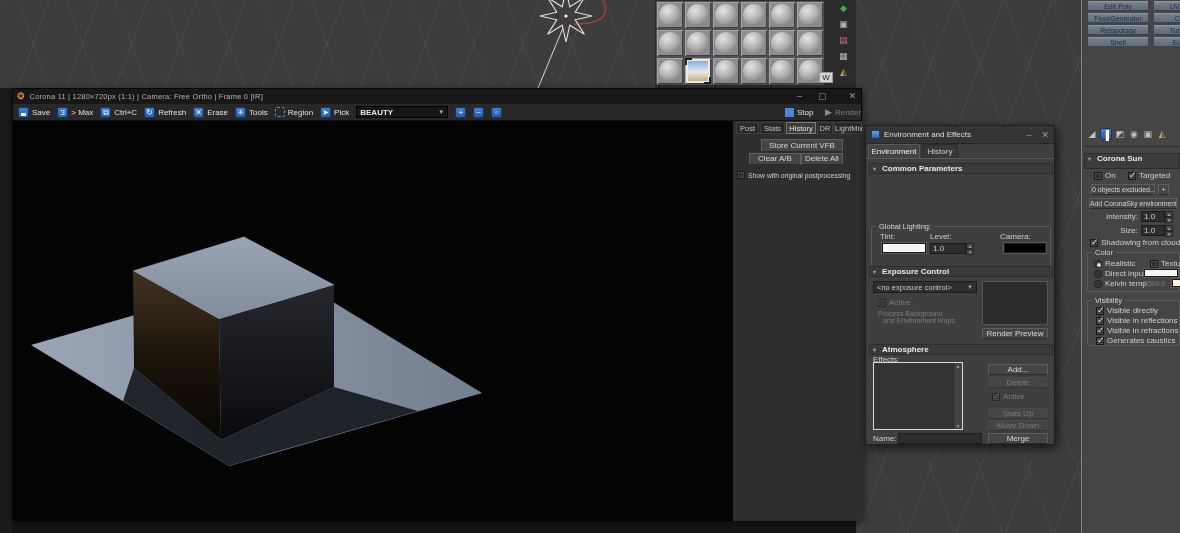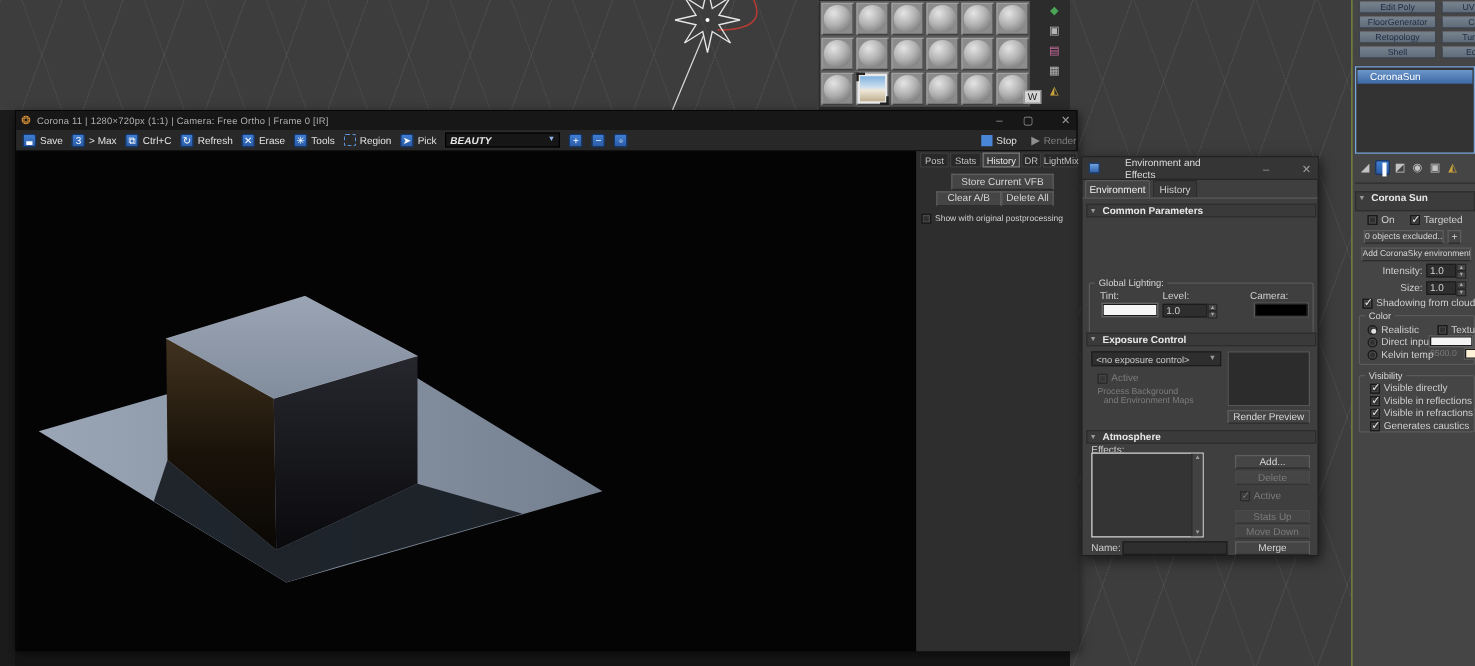--- a/index.html
+++ b/index.html
@@ -38,29 +38,29 @@
   #vfb-title{left:0;top:0;width:100%;height:15px;background:#171717;display:flex;align-items:center;padding-left:4px;gap:5px}
   #vfb-title .t{font-size:7.5px;color:#b2b2b2;letter-spacing:.2px}
   .winbtn{position:absolute;top:1px;width:13px;height:13px;font-size:9px;line-height:13px;text-align:center;color:#9a9a9a}
   #vfb-toolbar{left:0;top:15px;width:100%;height:17px;background:#282828;border-bottom:1px solid #111;
     display:flex;align-items:center;gap:7px;padding:0 5px;font-size:8px;color:#e2e2e2}
   .tbi{display:flex;align-items:center;gap:3px;white-space:nowrap}
   .bluic{width:11px;height:11px;background:linear-gradient(#3f7ed2,#2a5ba6);border:1px solid #153push;border:1px solid #15376b;border-radius:2px;
     color:#fff;font-size:8px;line-height:10px;text-align:center;flex:none}
   .regic{width:10px;height:10px;border:1px dashed #5f93d8;border-radius:2px;flex:none}
   #beauty{width:92px;height:12px;background:#161616;border:1px solid #000;display:flex;align-items:center;justify-content:space-between;padding:0 3px}
-  #beauty .bt{font-size:8px;font-style:italic;font-weight:bold;color:#e8e8e8}
+  #beauty .bt{font-size:8px;font-weight:bold;color:#e8e8e8}
   #beauty .ar{font-size:6px;color:#8fb4e8}
   #vfb-right{left:720px;top:32px;width:130px;height:400px;background:#2e2e2e}
   .vtab{position:absolute;top:1px;height:12px;font-size:7.5px;line-height:11px;text-align:center;color:#c0c0c0;background:#292929;border:1px solid #3e3e3e}
   .vtab.sel{background:#3d3d3d;border-color:#7a7a7a;color:#e6e6e6}
   #render-area{left:0;top:32px;width:720px;height:400px;background:#040405;overflow:hidden}
   
   #env{left:865px;top:125px;width:190px;height:320px;background:#3f3f3f;border:1px solid #1d1d1d;box-shadow:2px 3px 10px rgba(0,0,0,.65)}
-  #env-title{left:0;top:0;width:100%;height:18px;background:#353535;border-bottom:1px solid #262626;display:flex;align-items:center;gap:20px;padding:0 5px}
+  #env-title{left:0;top:0;width:100%;height:18px;background:#353535;border-bottom:1px solid #262626;display:flex;align-items:center;gap:4px;padding:0 5px}
   #env-title .t{font-size:8px;color:#dedede;flex:1}
   .etab{position:absolute;top:18px;height:14px;font-size:8px;line-height:13px;text-align:center;color:#cfcfcf;background:#373737;border:1px solid #2a2a2a;border-bottom:none;border-radius:2px 2px 0 0}
   .etab.sel{background:#444;color:#f0f0f0;border-color:#5a5a5a}
   .field{position:absolute;background:#2e2e2e;border:1px solid #1c1c1c}
   .combo{position:absolute;background:#2e2e2e;border:1px solid #1c1c1c;display:flex;align-items:center;justify-content:space-between;padding:0 3px;font-size:7.5px;color:#c9c9c9}
   .combo .ar{font-size:6px;color:#9a9a9a}
   
   #cpanel{left:1081px;top:0;width:99px;height:533px;background:#454545;border-left:1px solid #7e8f3f}
   .modbtn{position:absolute;height:10px;background:linear-gradient(#77828f,#5f6a78);border:1px solid #3c4350;border-top-color:#8d98a5;
     color:#1d2b40;font-size:7px;line-height:9px;text-align:center;overflow:hidden;white-space:nowrap;border-radius:2px}
@@ -171,23 +171,20 @@
   <div id="cpanel" class="abs">
     <div class="modbtn" style="left:5px;top:1px;width:62px">Edit Poly</div>
     <div class="modbtn" style="left:71px;top:1px;width:62px">UVW Ma</div>
     <div class="modbtn" style="left:5px;top:13px;width:62px">FloorGenerator</div>
     <div class="modbtn" style="left:71px;top:13px;width:62px">Cham</div>
     <div class="modbtn" style="left:5px;top:25px;width:62px">Retopology</div>
     <div class="modbtn" style="left:71px;top:25px;width:62px">TurboSm</div>
     <div class="modbtn" style="left:5px;top:37px;width:62px">Shell</div>
     <div class="modbtn" style="left:71px;top:37px;width:62px">Edit Sp</div>
 
-    <div id="stack">
-      <div class="sel">CoronaSun</div>
-    </div>
 
     <div class="cpicon" style="left:4px;top:128px">◢</div>
     <div class="cpicon active" style="left:18px;top:128px">▐</div>
     <div class="cpicon" style="left:32px;top:128px">◩</div>
     <div class="cpicon" style="left:46px;top:128px">◉</div>
     <div class="cpicon" style="left:60px;top:128px">▣</div>
     <div class="cpicon" style="left:74px;top:128px;color:#c8a23a">◭</div>
     <div class="hairline" style="left:2px;top:146px;width:96px;height:1px"></div>
 
     <div class="rollhead" style="left:2px;top:153px;width:96px;height:16px">Corona Sun</div>

